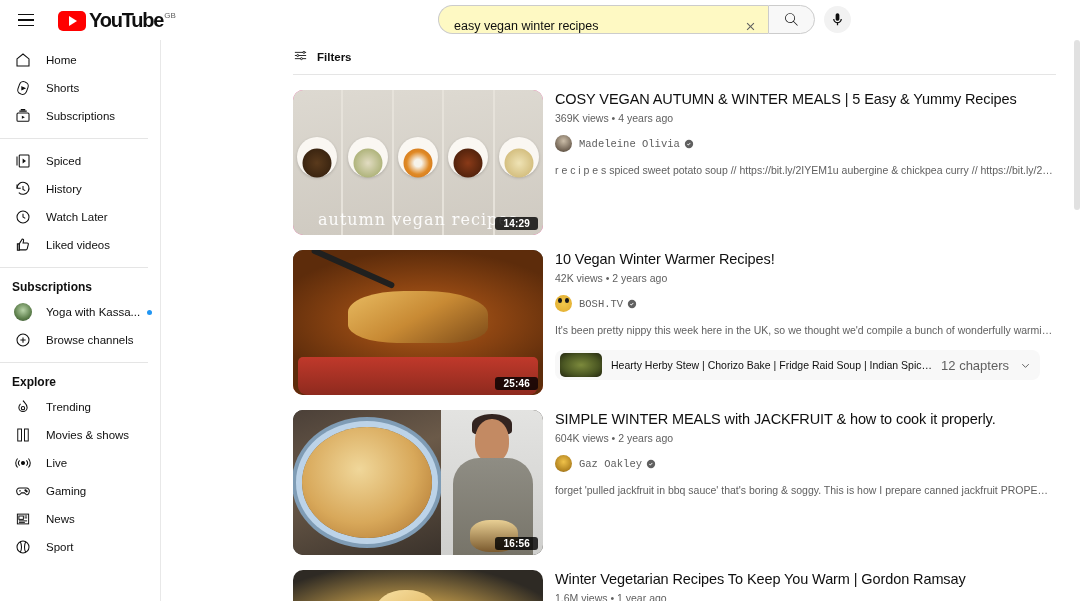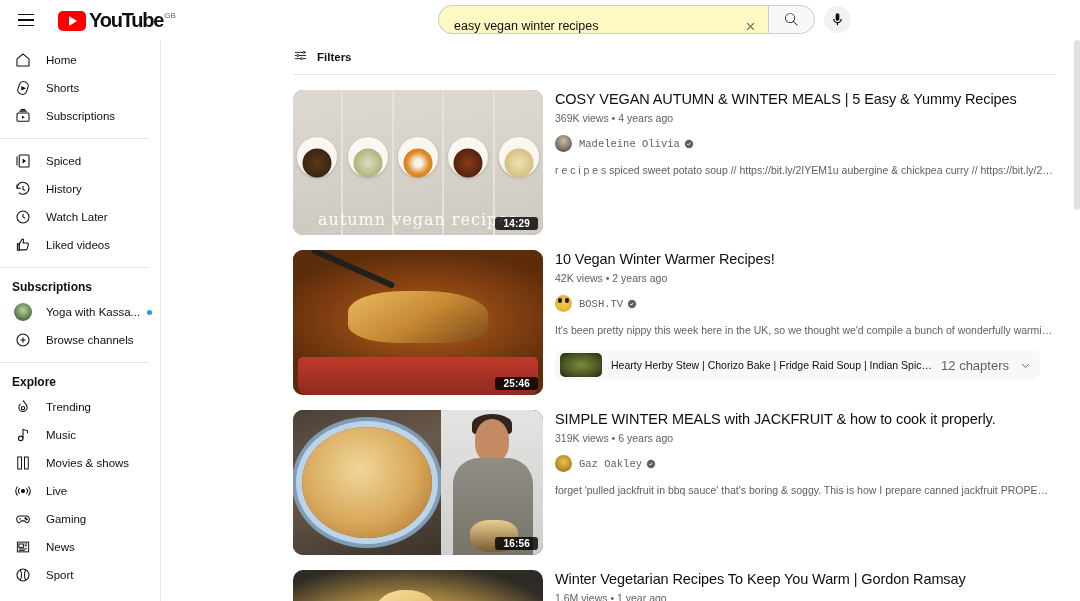--- a/index.html
+++ b/index.html
@@ -326,29 +326,20 @@
     <span class="sb-icon">
       <svg width="18" height="18" viewBox="0 0 24 24" fill="none" stroke="#0f0f0f" stroke-width="1.4">
           <path d="M12 3.5c2.5 3 5.5 5 5.5 9a5.5 5.5 0 1 1-11 0c0-2 1-3.6 2.2-4.8"></path>
           <circle cx="12" cy="13.5" r="2.2"></circle>
         </svg>
     </span>
     <span class="sb-label">Trending</span>
   </div>
   <div class="sb-item">
     <span class="sb-icon">
-      <svg width="18" height="18" viewBox="0 0 24 24" fill="none" stroke="#0f0f0f" stroke-width="1.4">
-          <circle cx="9" cy="16.5" r="3"></circle>
-          <path d="M12 16.5V4.5l6 2v3"></path>
-        </svg>
-    </span>
-    <span class="sb-label">Music</span>
-  </div>
-  <div class="sb-item">
-    <span class="sb-icon">
       <svg width="18" height="18" viewBox="0 0 24 24" fill="none" stroke="#0f0f0f" stroke-width="1.3">
           <rect x="5" y="4" width="5" height="16"></rect>
           <rect x="14" y="4" width="5" height="16"></rect>
         </svg>
     </span>
     <span class="sb-label">Movies &amp; shows</span>
   </div>
   <div class="sb-item">
     <span class="sb-icon">
       <svg width="18" height="18" viewBox="0 0 24 24" fill="none" stroke="#0f0f0f" stroke-width="1.4">
@@ -498,21 +489,21 @@
             <div class="hair"></div>
             <div class="head"></div>
             <div class="body"></div>
             <div class="smalldish"></div>
           </div>
       </div>
       <div class="dur">16:56</div>
     </div>
     <div class="meta">
       <div class="vtitle">SIMPLE WINTER MEALS with JACKFRUIT &amp; how to cook it properly.</div>
-      <div class="vstats">319K views • 6 years ago</div>
+      <div class="vstats">604K views • 2 years ago</div>
       <div class="chanrow">
         <span class="chanav av-gaz"></span>
         <span class="channame">Gaz Oakley</span>
         <span class="verif">
           <svg width="10" height="10" viewBox="0 0 24 24">
               <circle cx="12" cy="12" r="10" fill="#606060"></circle>
               <path d="M10.3 15.5l-3-3 1.1-1.1 1.9 1.9 4.4-4.4 1.1 1.1z" fill="#fff"></path>
             </svg>
         </span>
       </div>

